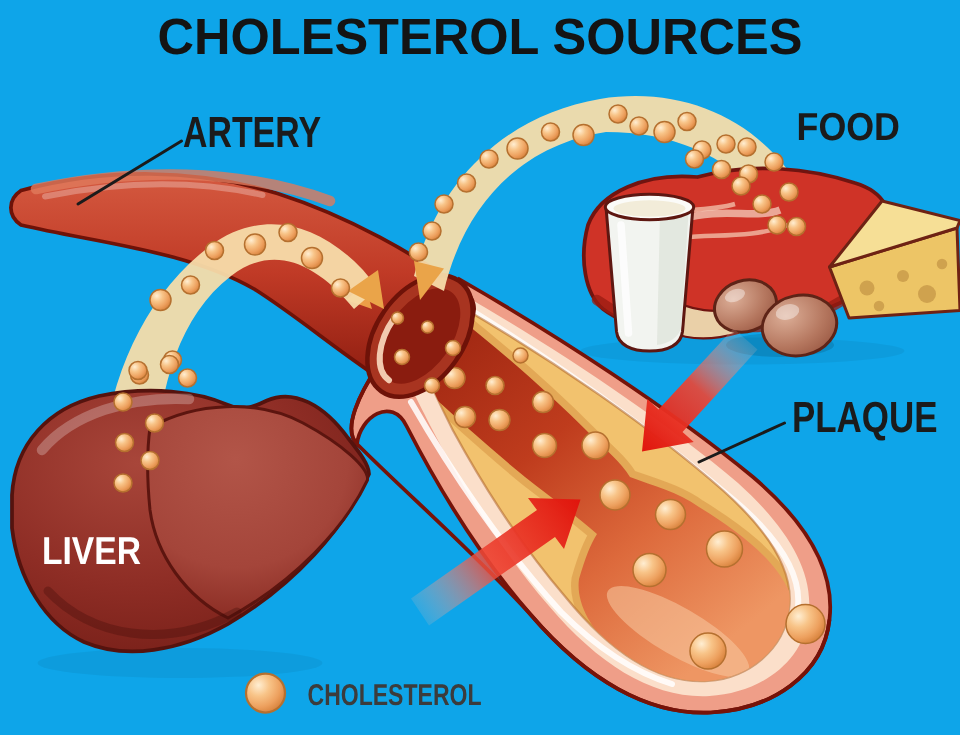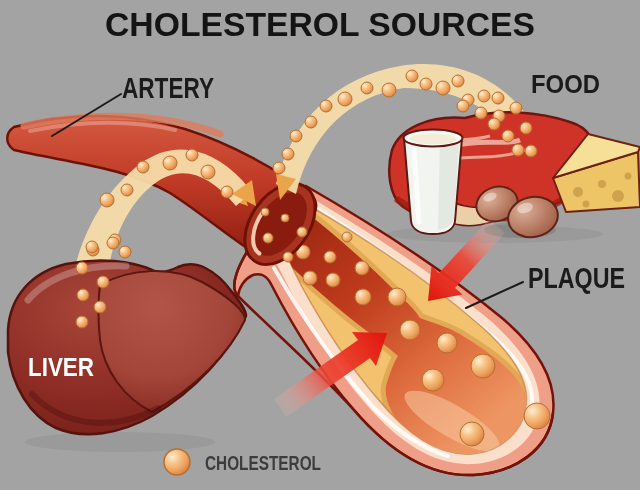--- a/index.html
+++ b/index.html
@@ -1,16 +1,16 @@
 <!DOCTYPE html>
 <html><head>
 <meta charset="utf-8">
 <style>
   html,body{margin:0;padding:0;background:#ffffff;}
-  .canvas{position:relative;width:640px;height:490px;background:#a3a3a3;overflow:hidden;
+  .canvas{position:relative;width:640px;height:490px;background:#0ea5e9;overflow:hidden;
           font-family:"Liberation Sans",sans-serif;}
   svg{display:block;}
   .title-text{font-weight:bold;fill:#141414;}
   .lbl{font-weight:bold;fill:#1b1b1b;}
   .lbl-liver{font-weight:bold;fill:#ffffff;}
   .lbl-legend{font-weight:bold;fill:#3c3c3c;}
   .pointer{stroke:#1b1b1b;stroke-width:2;stroke-linecap:round;}
 </style>
 </head>
 <body>

